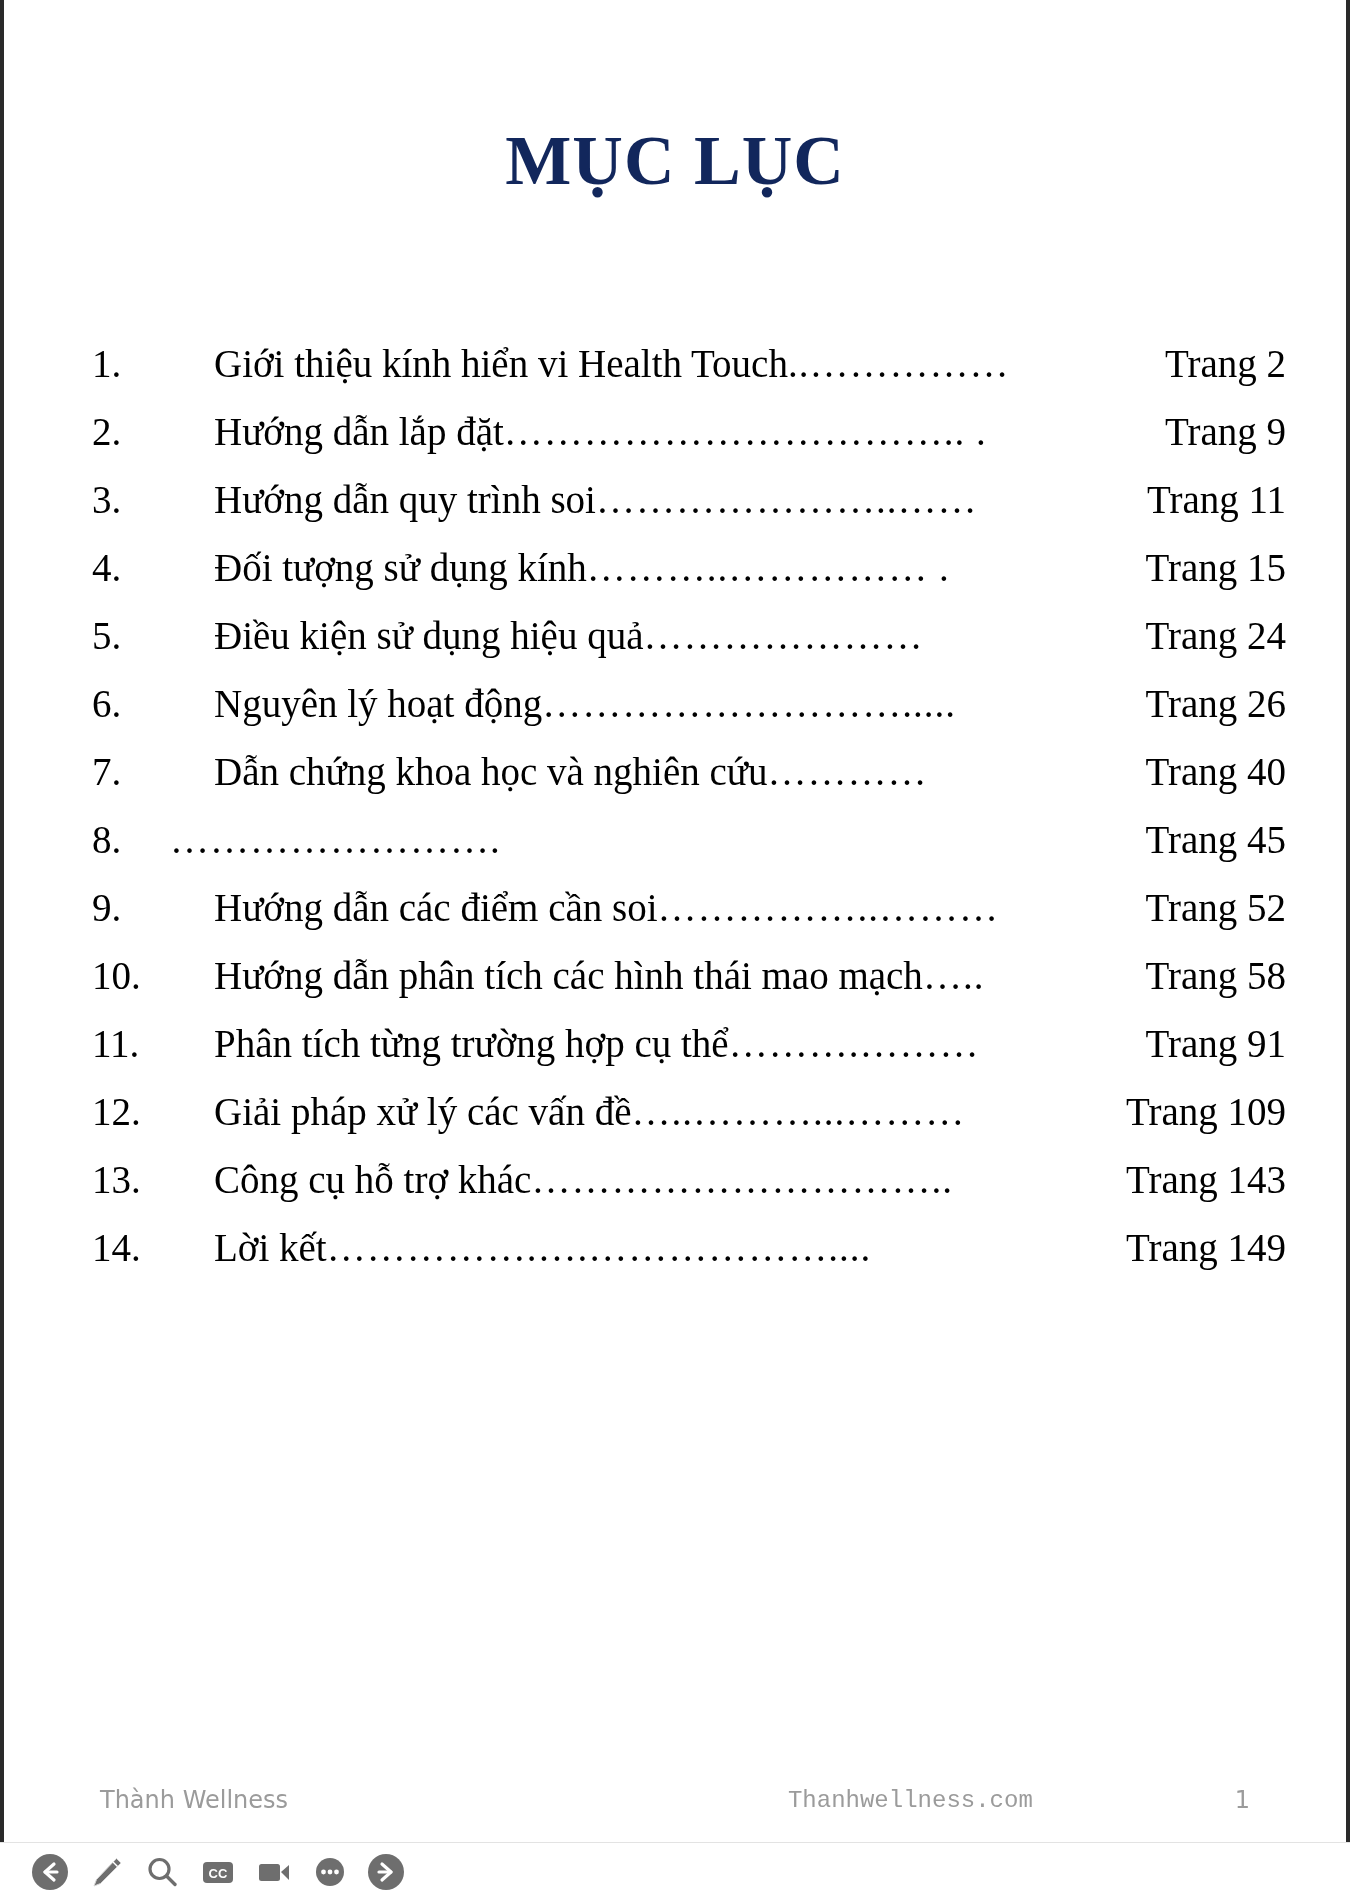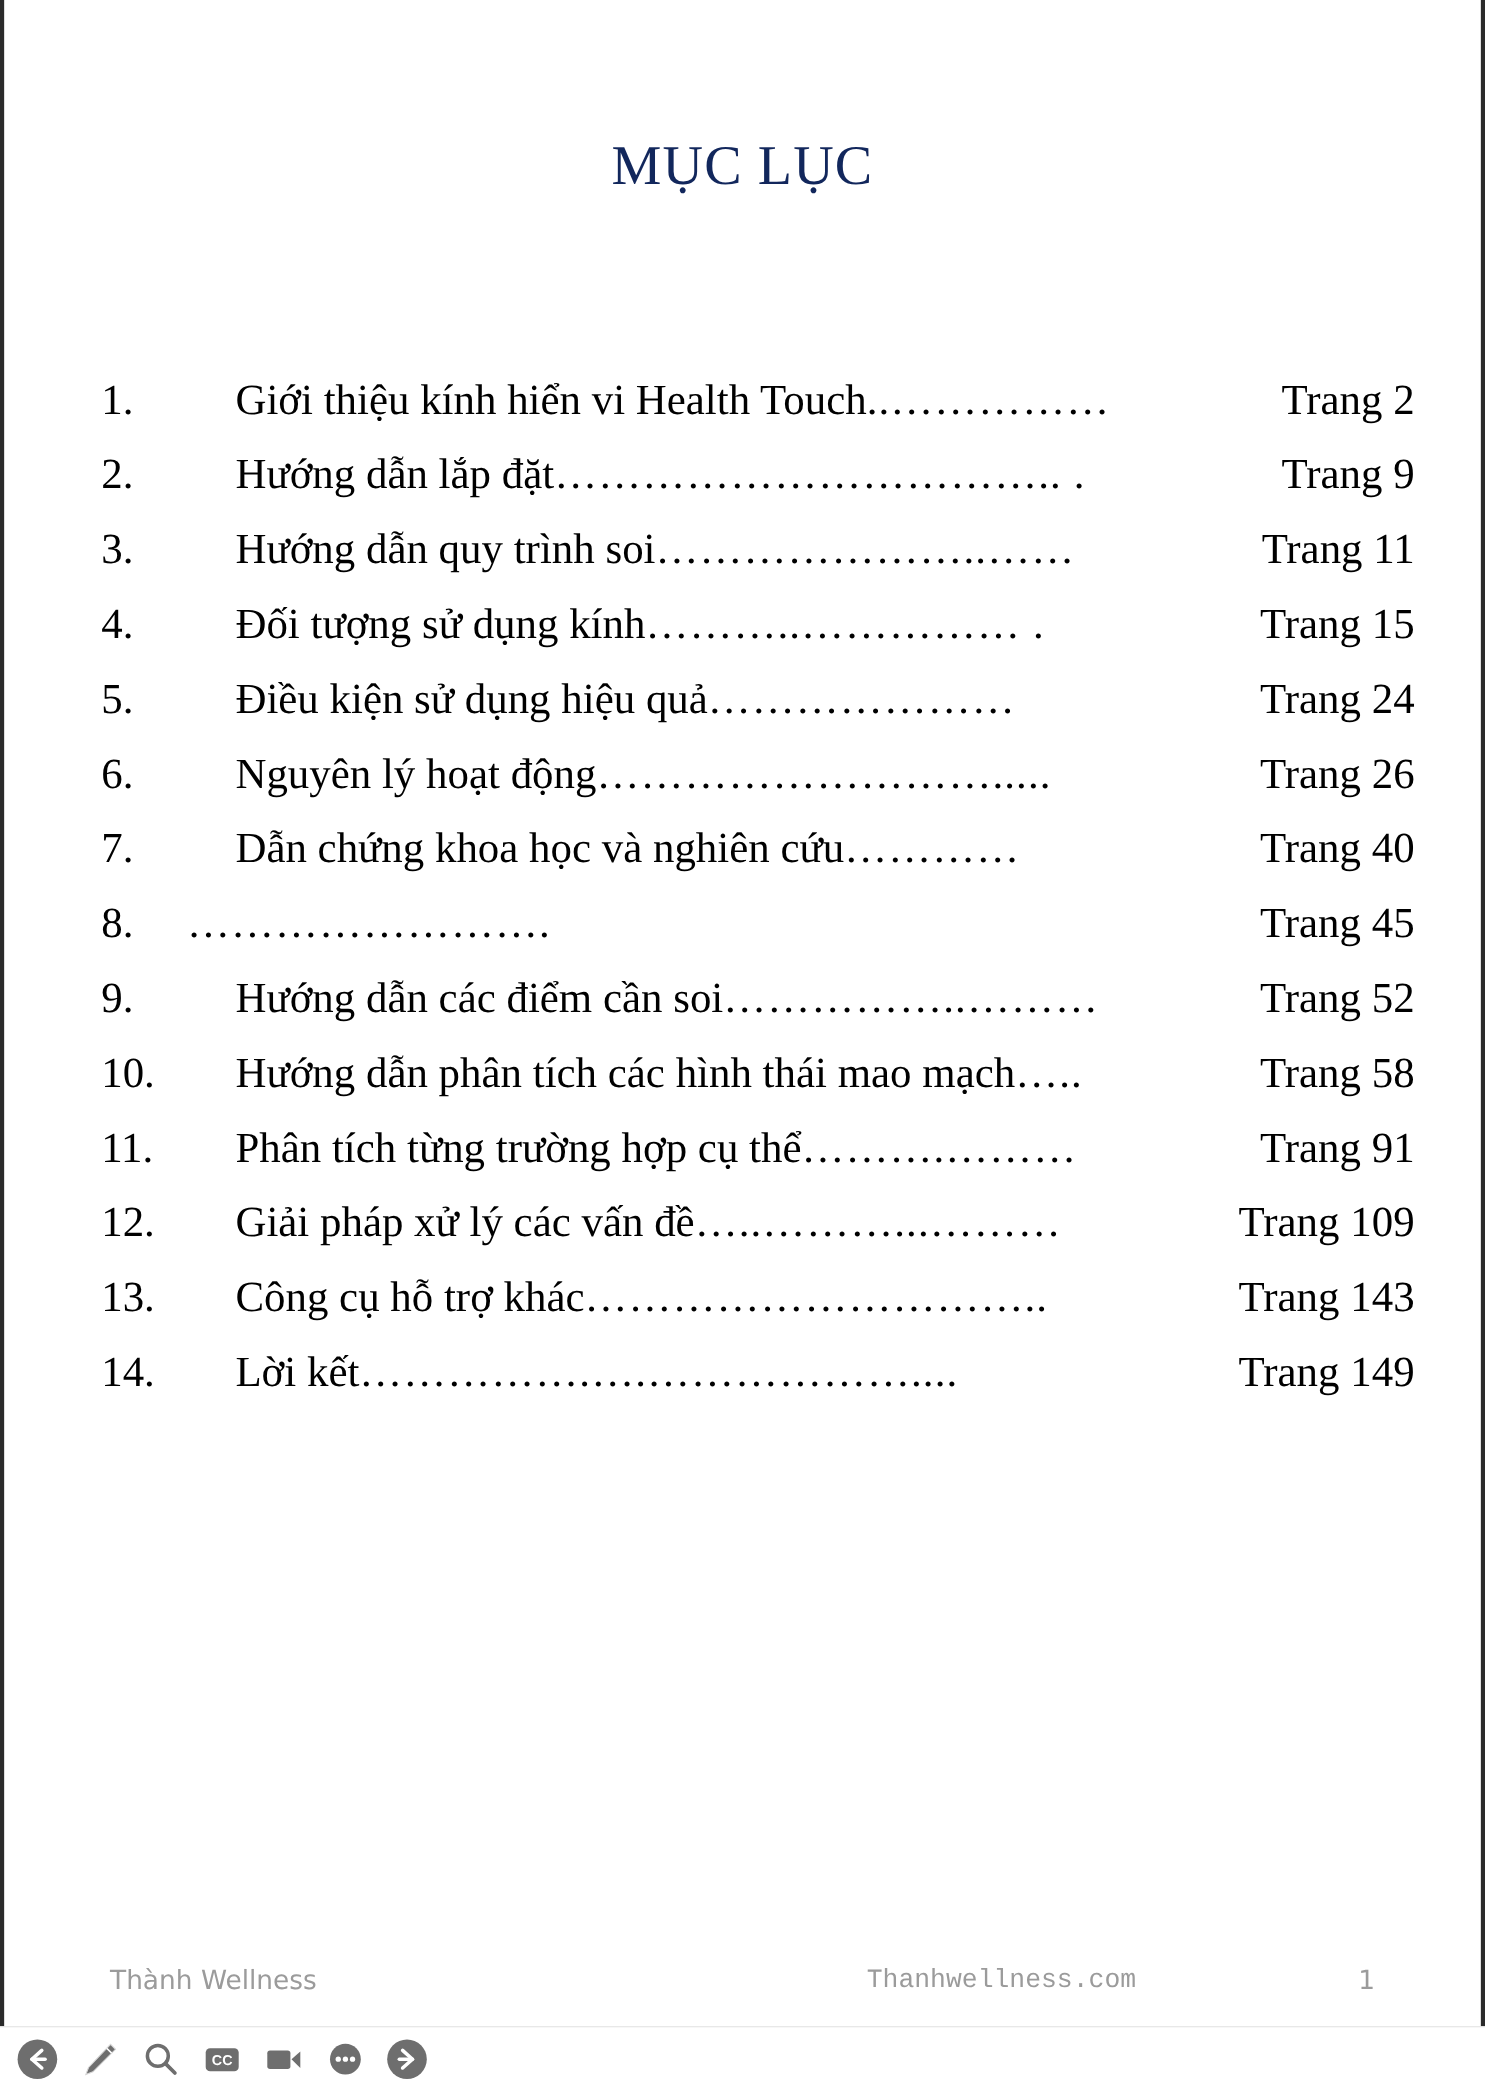--- a/index.html
+++ b/index.html
@@ -35,22 +35,22 @@
     background: #ffffff;
   }
 
   
   .doc-title {
     position: absolute;
     top: 126px;
     left: 0;
     right: 0;
     text-align: center;
-    font-size: 51px;
-    font-weight: normal;
+    font-size: 70px;
+    font-weight: bold;
     letter-spacing: 1px;
     color: #12275c;
     line-height: 1;
   }
 
   
   .toc {
     position: absolute;
     top: 330px;
     left: 88px;
@@ -115,21 +115,21 @@
     align-items: center;
     padding-left: 14px;
     box-sizing: border-box;
     border-top: 1px solid #e3e3e3;
   }
   .tool-btn {
     width: 56px;
     height: 52px;
     display: flex;
     align-items: center;
-    justify-content: flex-start;
+    justify-content: flex-end;
     cursor: pointer;
   }
   .tool-btn svg { display: block; }
   .icon-fill { fill: #6e6e6e; }
   .icon-stroke { stroke: #6e6e6e; fill: none; }
 </style>
 </head>
 <body>
 
 <div class="page-edge left"></div>

